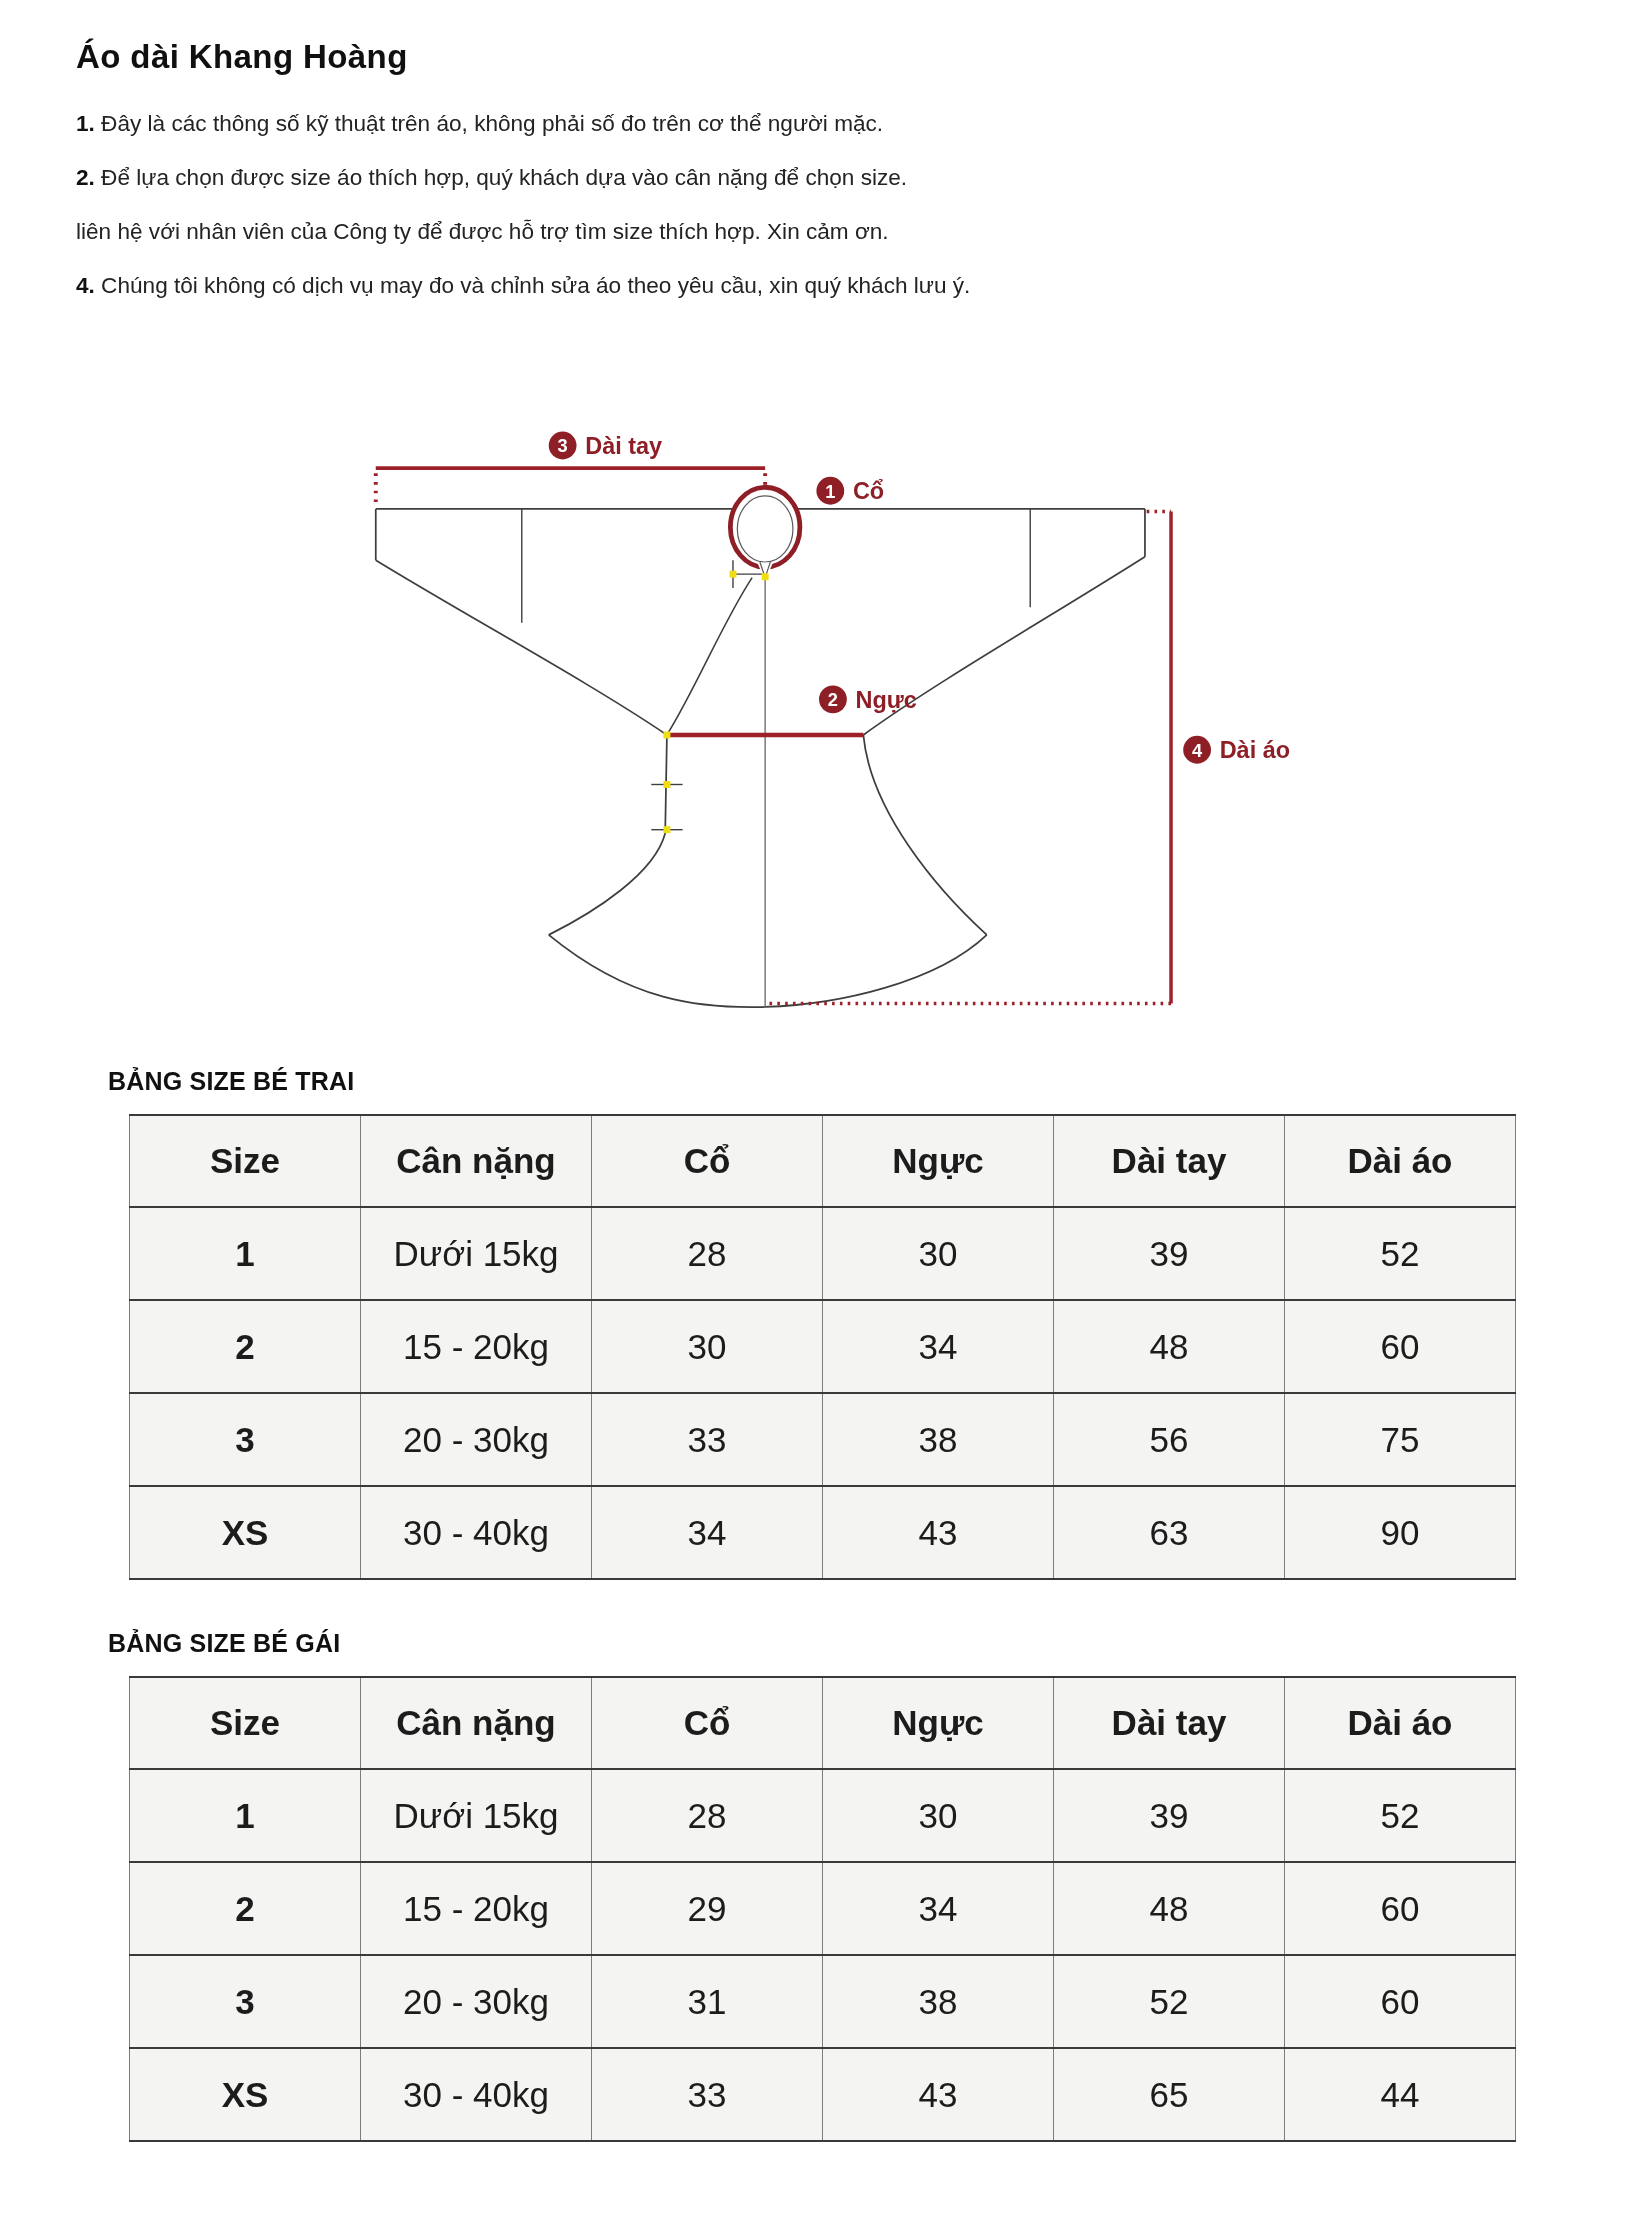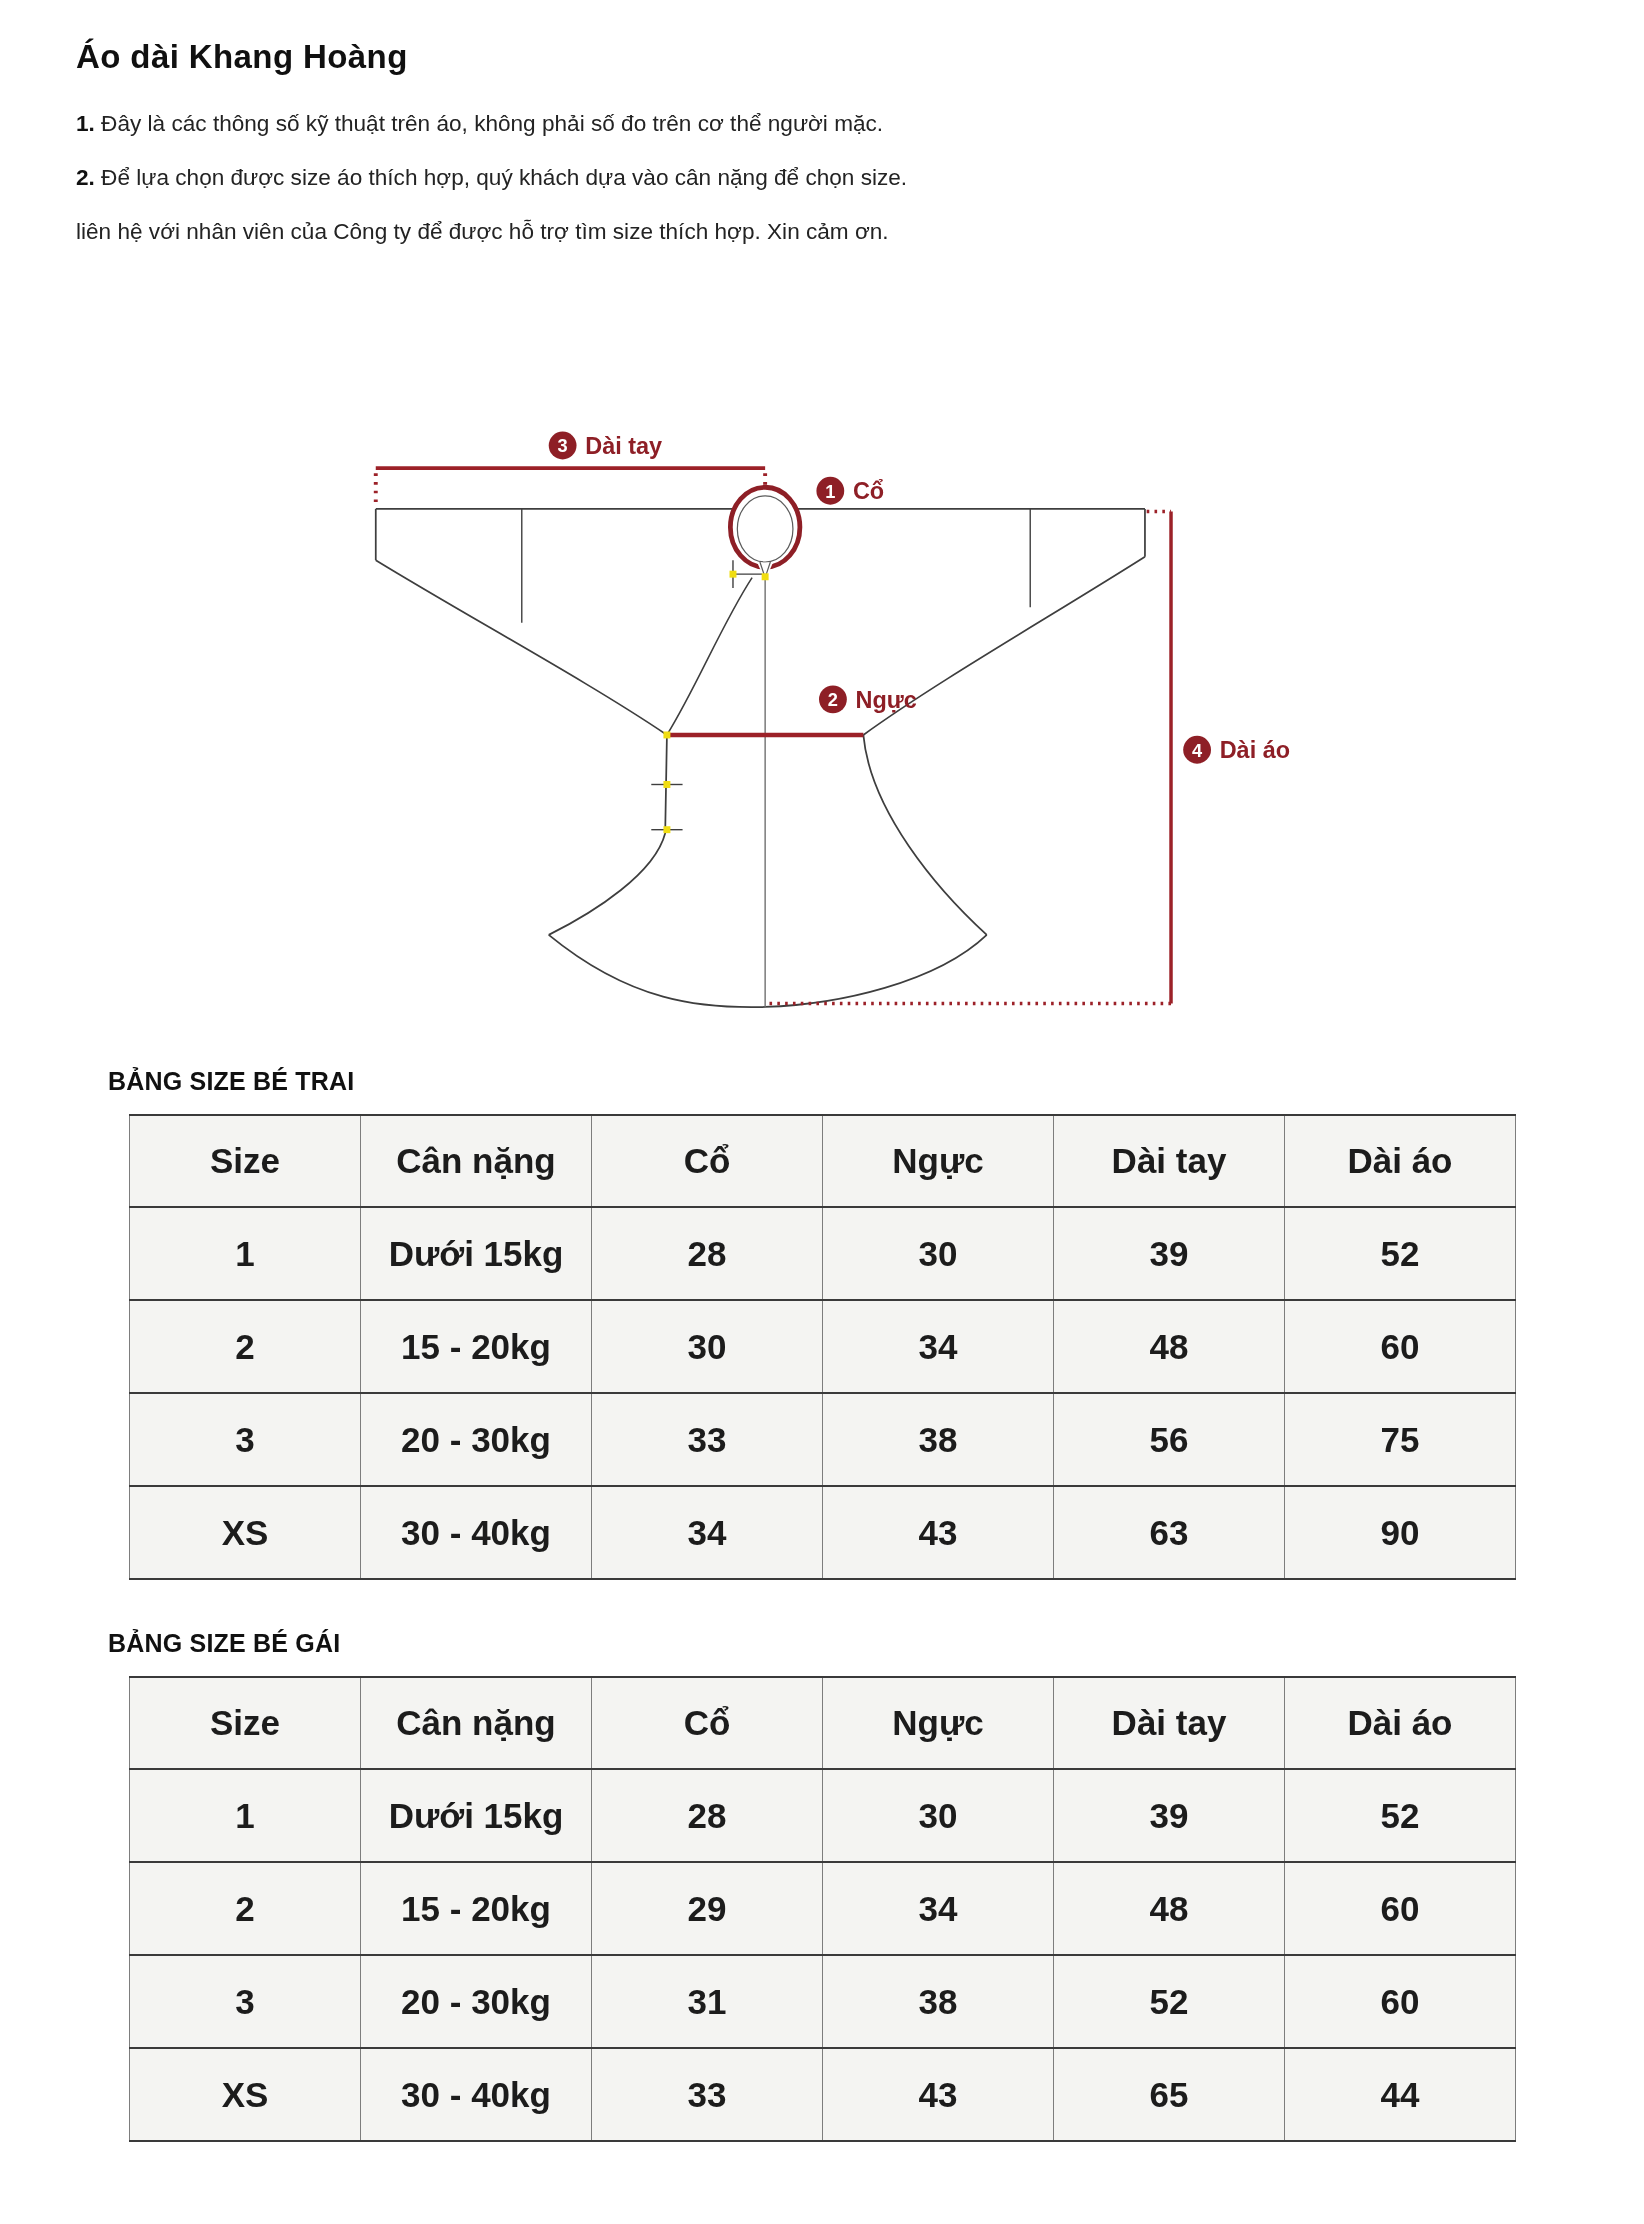--- a/index.html
+++ b/index.html
@@ -43,34 +43,35 @@
   #table-girls{top:1676px;}
   .size-table th,.size-table td{
     border-left:1.7px solid #7d7d7d;
     border-right:1.7px solid #7d7d7d;
     text-align:center;vertical-align:middle;
     font-size:35px;color:#1c1c1c;
     padding:0;
   }
   .size-table tr{border-top:2.6px solid #3a3a3a;border-bottom:2.6px solid #3a3a3a;}
   .size-table th{height:90px;font-weight:bold;}
-  .size-table td{height:91px;font-weight:bold;}
+  .size-table td{height:91px;font-weight:normal;}
   .size-table td.size-cell{font-weight:bold;}
 </style>
 </head>
 <body>
 
 <div id="page">
 
   <div class="doc-title">Áo dài Khang Hoàng</div>
 
   <div class="notes">
     <div class="note-line"><span class="note-prefix">1.</span><span> Đây là các thông số kỹ thuật trên áo, không phải số đo trên cơ thể người mặc.</span></div>
     <div class="note-line"><span class="note-prefix">2.</span><span> Để lựa chọn được size áo thích hợp, quý khách dựa vào cân nặng để chọn size.</span></div>
     <div class="note-line"><span class="note-prefix"></span><span>liên hệ với nhân viên của Công ty để được hỗ trợ tìm size thích hợp. Xin cảm ơn.</span></div>
+    <div class="note-line"><span class="note-prefix">4.</span><span> Chúng tôi không có dịch vụ may đo và chỉnh sửa áo theo yêu cầu, xin quý khách lưu ý.</span></div>
   </div>
 
   <div class="diagram">
     <svg width="1056" height="600" viewBox="0 0 1215 690">
 
       <g stroke="#3e3e3e" stroke-width="2" fill="none">
         <path d="M 147,93 H 1032"></path>
         <path d="M 147,93 V 152"></path>
         <path d="M 1032,93 V 148"></path>
         <path d="M 147,152 C 255,218 392,292 482,353"></path>

